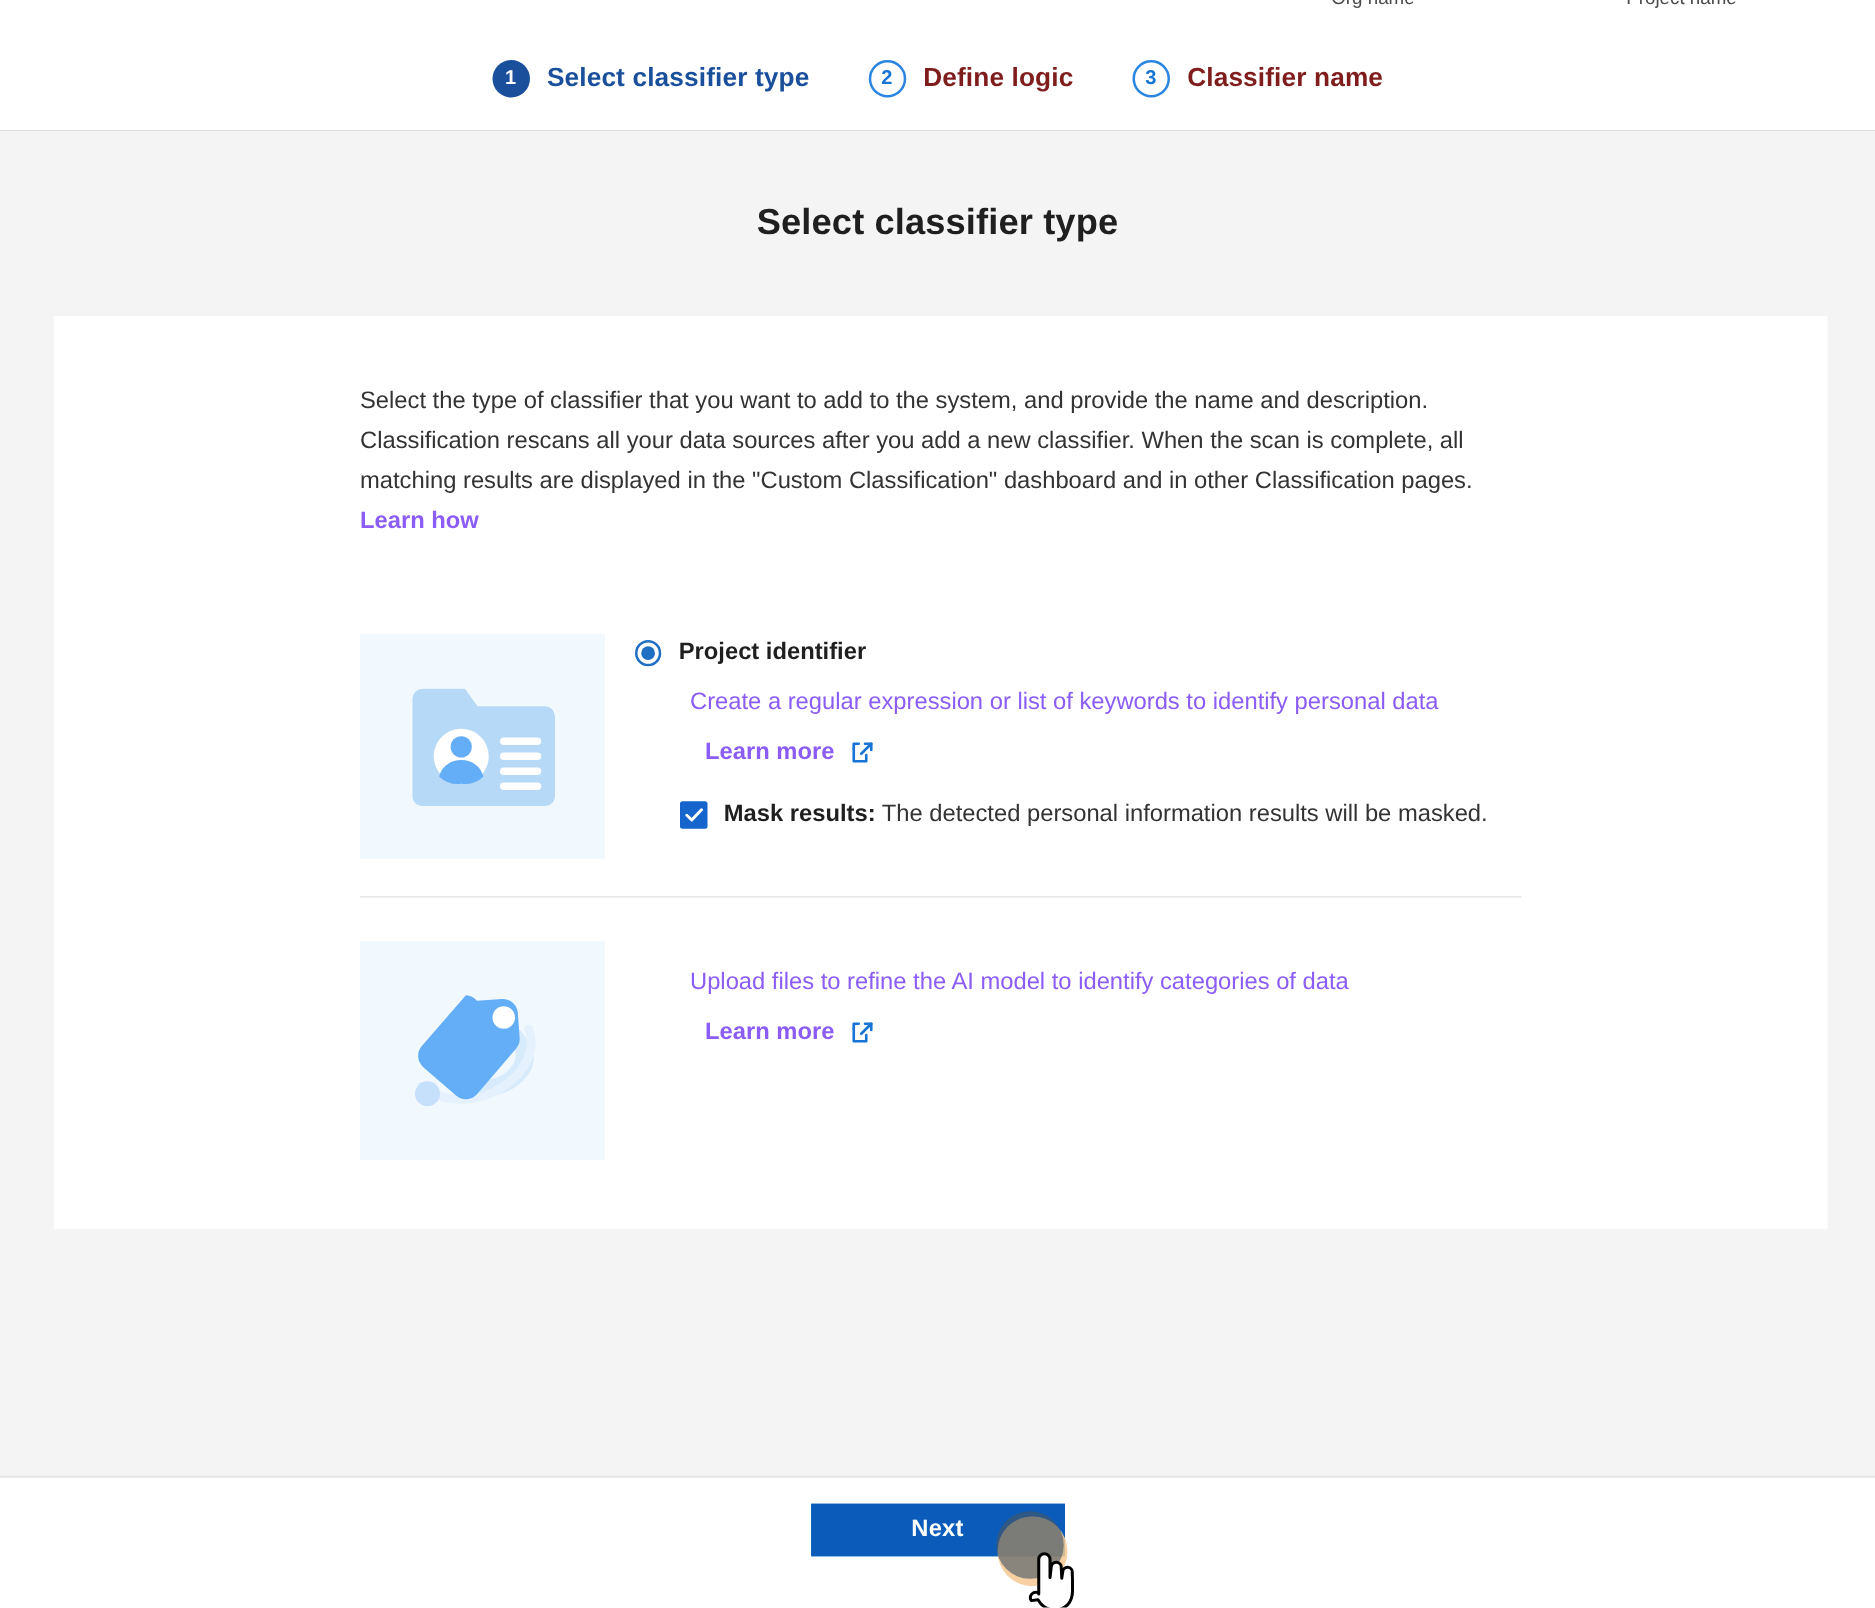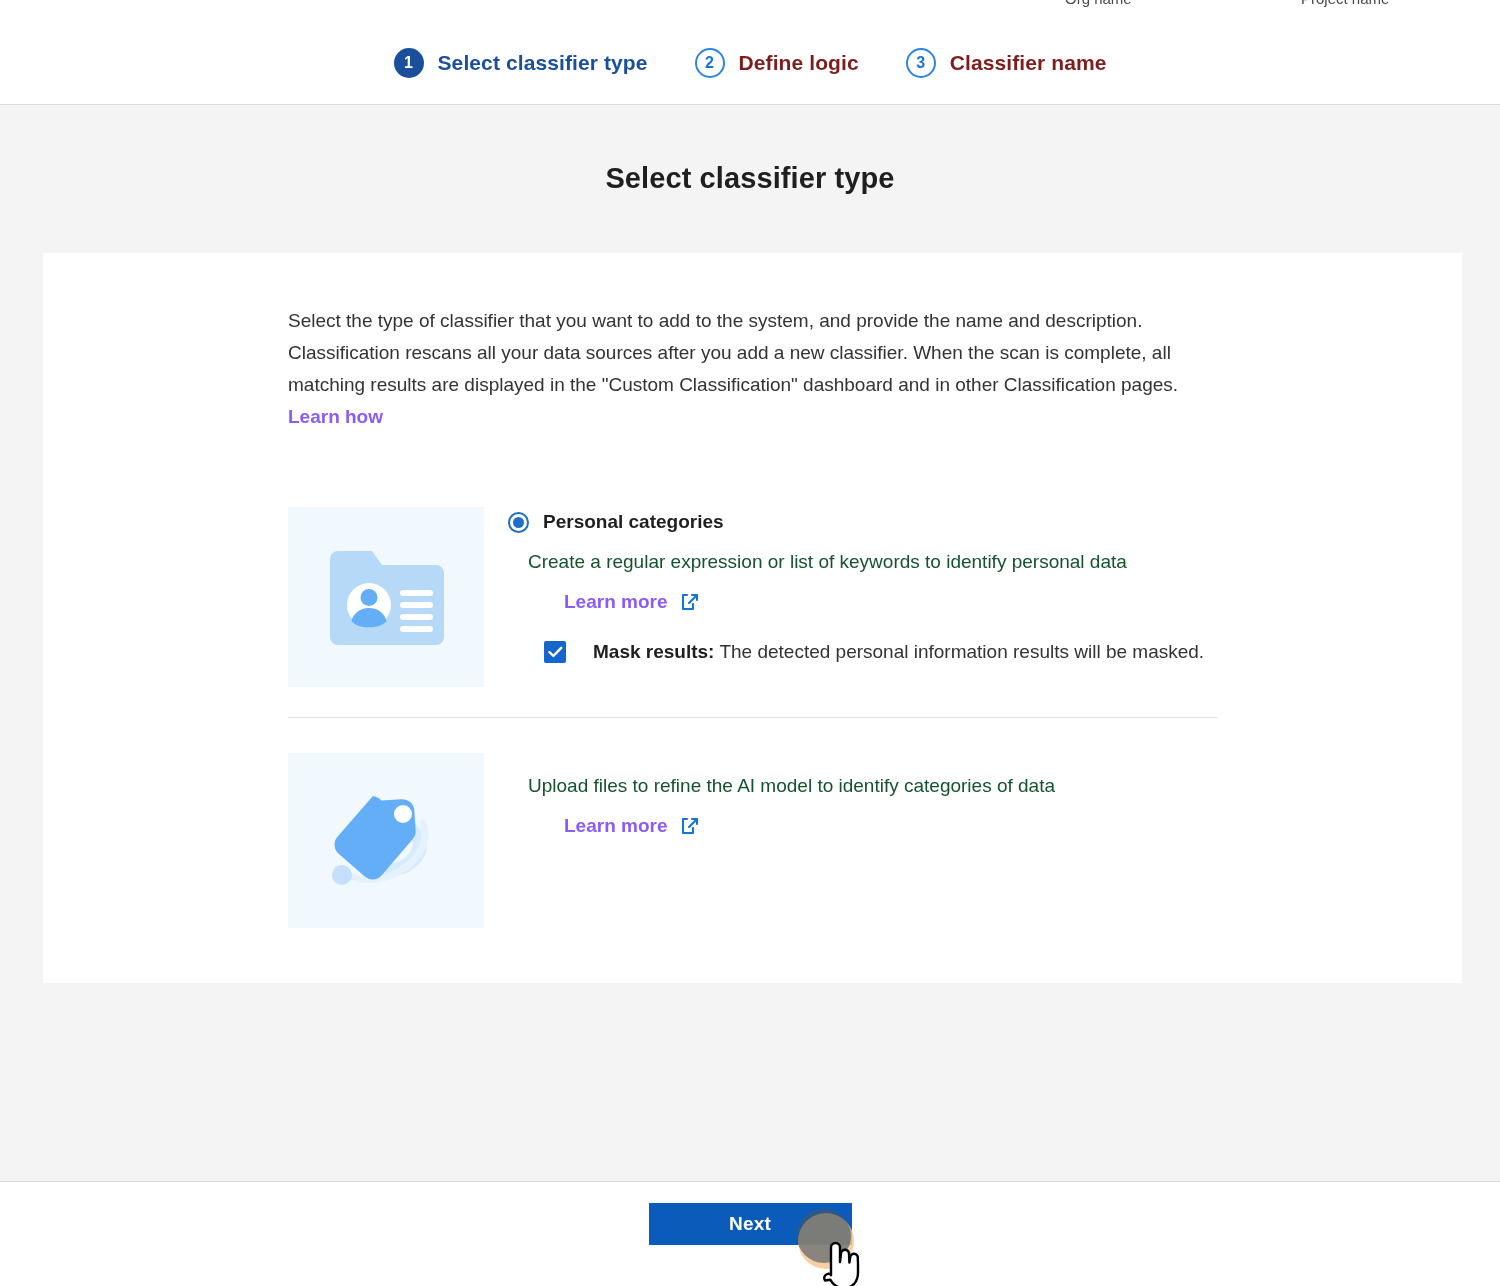--- a/index.html
+++ b/index.html
@@ -174,42 +174,42 @@
   .radio.unchecked {
     border: 2px solid #22242a;
   }
   .opt-title {
     font-size: 19px;
     font-weight: 700;
     color: #1f1f1f;
   }
   .opt-desc {
     margin-top: 18px;
-    margin-left: 20px;
+    margin-left: 44px;
     font-size: 19px;
-    color: #14532d;
+    color: #8b5cf6;
   }
   .learn-row {
     margin-top: 18px;
     margin-left: 56px;
     display: flex;
     align-items: center;
     gap: 13px;
     cursor: pointer;
     width: max-content;
   }
   .learn-row .link { font-size: 19px; }
   .ext-icon { display: block; }
 
   .mask-row {
     margin-top: 28px;
     margin-left: 36px;
     display: flex;
     align-items: center;
-    gap: 27px;
+    gap: 13px;
   }
   .checkbox {
     width: 22px; height: 22px;
     background: #1565cd;
     border-radius: 2px;
     display: flex;
     align-items: center;
     justify-content: center;
     flex: 0 0 auto;
     cursor: pointer;
@@ -334,21 +334,21 @@
             <path d="M41 59c-9.5 0-16.2 6.3-17.6 13.3A21.9 21.9 0 0 0 41 78a21.9 21.9 0 0 0 17.6-5.7C57.2 65.3 50.5 59 41 59z" fill="#64aef7"></path>
             <rect x="72" y="41" width="33" height="6" rx="3" fill="#ffffff"></rect>
             <rect x="72" y="53" width="33" height="6" rx="3" fill="#ffffff"></rect>
             <rect x="72" y="65" width="33" height="6" rx="3" fill="#ffffff"></rect>
             <rect x="72" y="77" width="33" height="6" rx="3" fill="#ffffff"></rect>
           </svg>
         </div>
         <div class="option-body">
           <div class="opt-head">
             <span class="radio checked"></span>
-            <span class="opt-title">Personal categories</span>
+            <span class="opt-title">Project identifier</span>
           </div>
           <div class="opt-desc">Create a regular expression or list of keywords to identify personal data</div>
           <div class="learn-row">
             <a class="link">Learn more</a>
             <svg class="ext-icon" width="20" height="20" viewBox="0 0 20 20">
               <path d="M3 7v10h10v-5" fill="none" stroke="#1774d4" stroke-width="2.1" stroke-linecap="round" stroke-linejoin="round"></path>
               <path d="M3 7V3h4" fill="none" stroke="#1774d4" stroke-width="2.1" stroke-linecap="round" stroke-linejoin="round"></path>
               <path d="M9 11l8-8" fill="none" stroke="#1774d4" stroke-width="2.1" stroke-linecap="round"></path>
               <path d="M12 3h5v5" fill="none" stroke="#1774d4" stroke-width="2.1" stroke-linecap="round" stroke-linejoin="round"></path>
             </svg>

